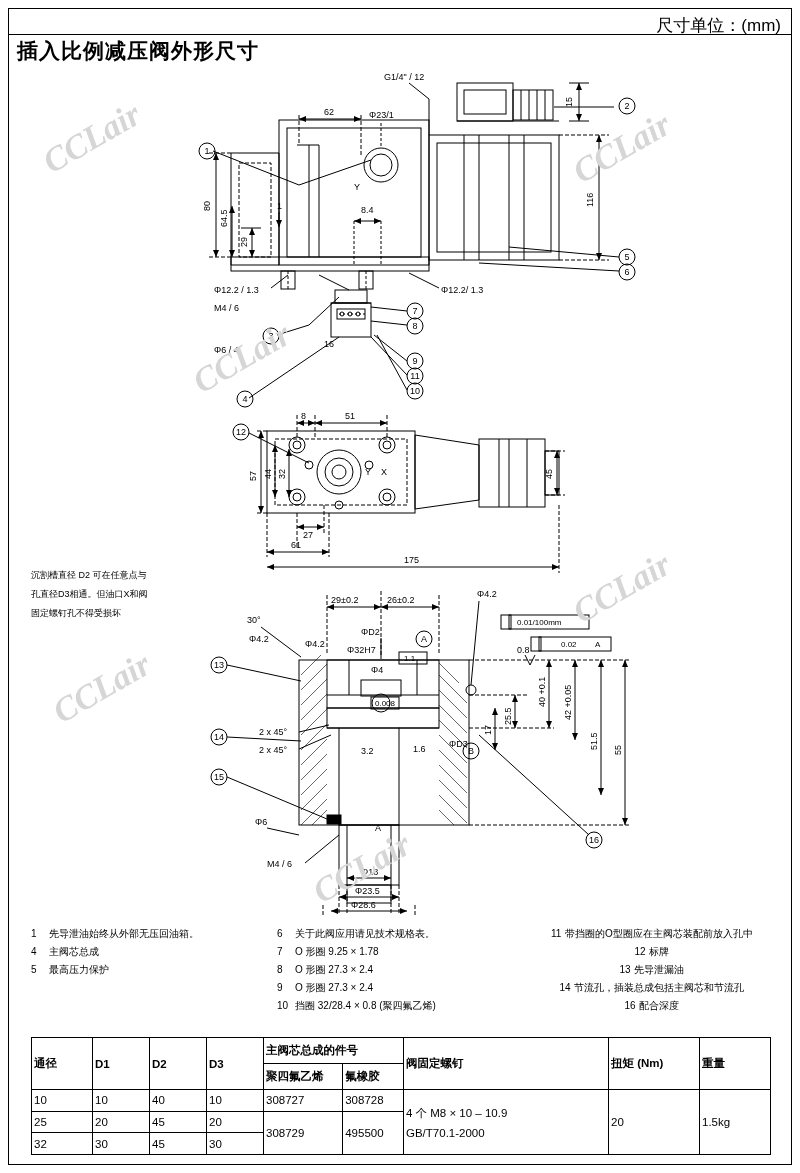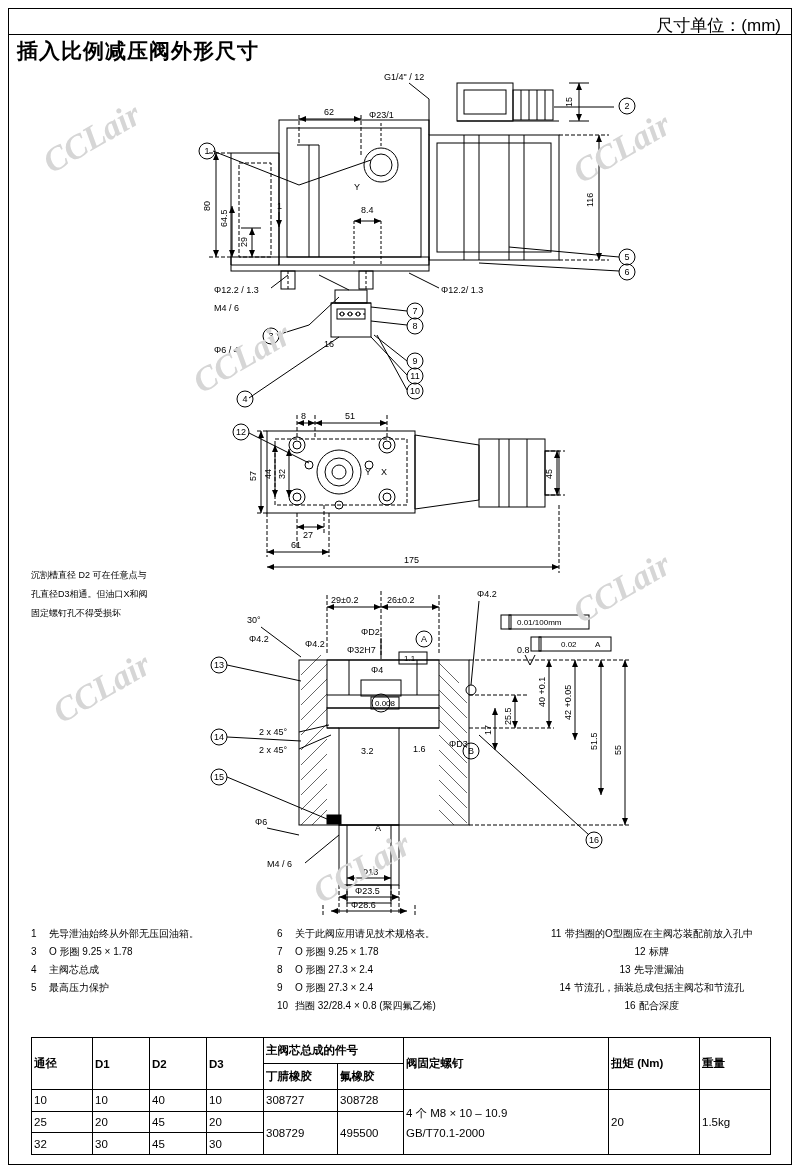--- a/index.html
+++ b/index.html
@@ -467,21 +467,20 @@
       <text x="22" y="543">沉割槽直径 D2 可在任意点与</text>
       <text x="22" y="562">孔直径D3相通。但油口X和阀</text>
       <text x="22" y="581">固定螺钉孔不得受损坏</text>
     </g>
   </svg>
   </div>
 
   <div class="notes">
     <div class="notecol c1">
       <div class="noteline"><span class="num">1</span><span>先导泄油始终从外部无压回油箱。</span></div>
-      <div class="noteline"><span class="num">3</span><span>O 形圈 9.25 × 1.78</span></div>
       <div class="noteline"><span class="num">4</span><span>主阀芯总成</span></div>
       <div class="noteline"><span class="num">5</span><span>最高压力保护</span></div>
     </div>
     <div class="notecol c2">
       <div class="noteline"><span class="num">6</span><span>关于此阀应用请见技术规格表。</span></div>
       <div class="noteline"><span class="num">7</span><span>O 形圈 9.25 × 1.78</span></div>
       <div class="noteline"><span class="num">8</span><span>O 形圈 27.3 × 2.4</span></div>
       <div class="noteline"><span class="num">9</span><span>O 形圈 27.3 × 2.4</span></div>
       <div class="noteline"><span class="num">10</span><span>挡圈 32/28.4 × 0.8 (聚四氟乙烯)</span></div>
     </div>
@@ -501,21 +500,21 @@
         <th rowspan="2" style="width:56px">通径</th>
         <th rowspan="2" style="width:52px">D1</th>
         <th rowspan="2" style="width:52px">D2</th>
         <th rowspan="2" style="width:52px">D3</th>
         <th colspan="2" style="width:176px">主阀芯总成的件号</th>
         <th rowspan="2" style="width:200px">阀固定螺钉</th>
         <th rowspan="2" style="width:86px">扭矩 (Nm)</th>
         <th rowspan="2" style="width:66px">重量</th>
       </tr>
       <tr>
-        <th>丁腈橡胶</th>
+        <th>聚四氟乙烯</th>
         <th>氟橡胶</th>
       </tr>
       <tr>
         <td>10</td>
         <td>10</td>
         <td>40</td>
         <td>10</td>
         <td>308727</td>
         <td>308728</td>
         <td rowspan="3">

